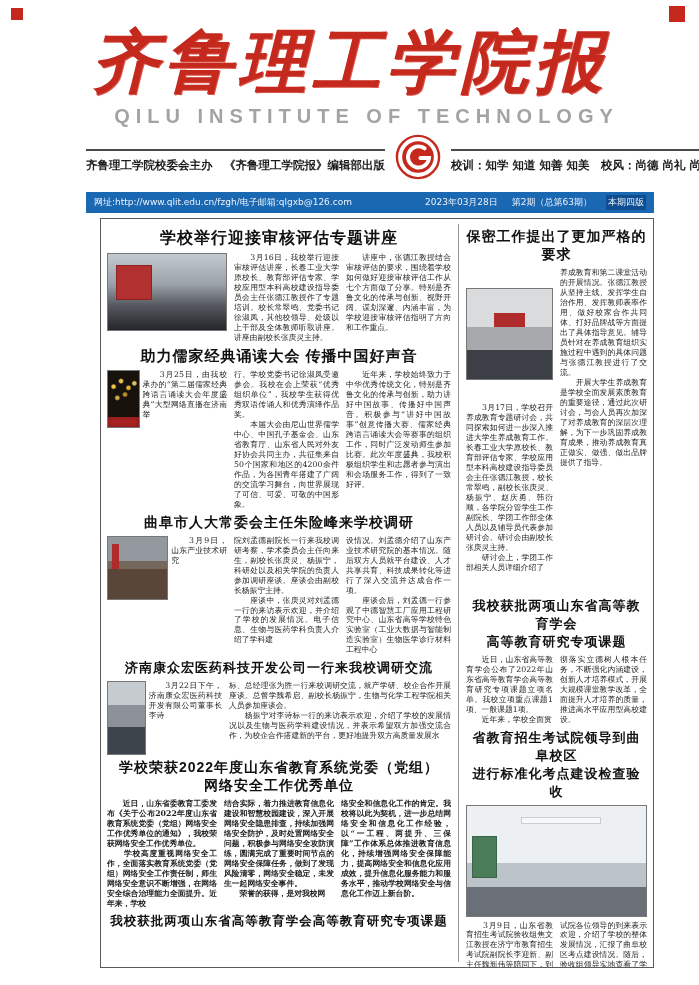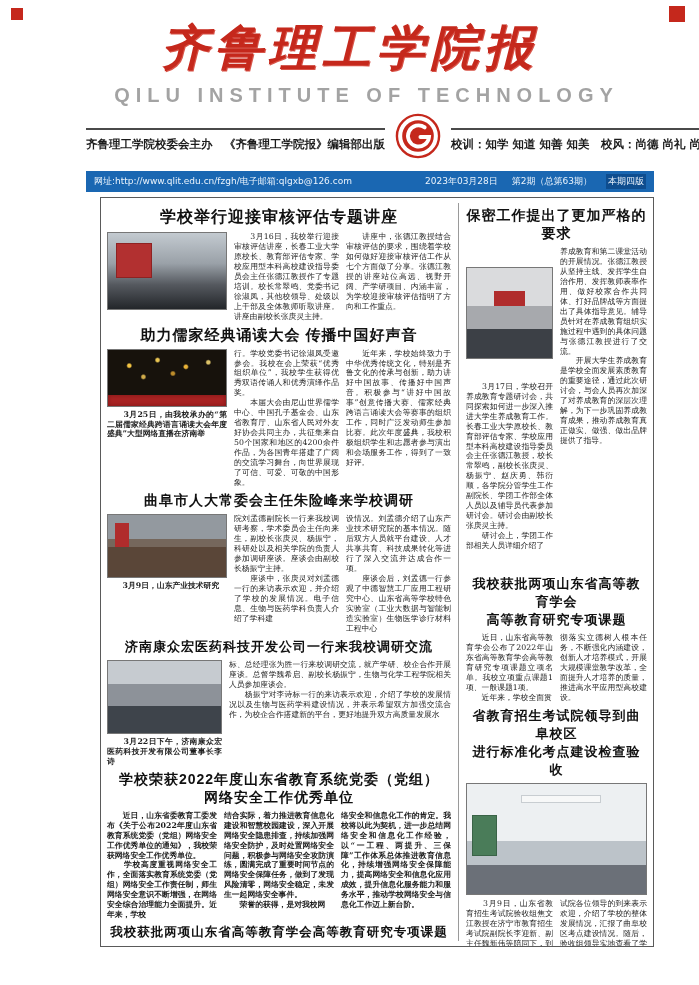--- a/index.html
+++ b/index.html
@@ -9,24 +9,24 @@
     background:#ffffff; overflow:hidden;
     font-family:"DejaVu Sans", sans-serif; color:#1b1b1b;
   }
   .corner-mark { position:absolute; background:#c5281c; }
   .corner-mark.tl { left:11px; top:8px; width:12px; height:12px; }
   .corner-mark.tr { right:14px; top:6px; width:16px; height:16px; }
 
   
   .masthead { padding-top:26px; text-align:center; }
   .paper-title {
-    font-size:48px; line-height:1.08; font-weight:bold; font-style:italic;
+    font-size:68px; line-height:1.08; font-weight:bold; font-style:italic;
     color:#c5281c; letter-spacing:6px; white-space:nowrap;
     text-shadow:1px 1px 0 #d8554a;
-    font-family:Liberation Mono, monospace;
+    font-family:Liberation Serif, serif;
   }
   .paper-subtitle {
     margin-top:6px; font-size:20px; font-weight:bold; color:#a3a3a3;
     letter-spacing:6px; font-family:"Liberation Sans", sans-serif;padding-left:34px;
   }
   .pub-row {
     display:flex; align-items:center;
     margin:10px 45px 0 86px;
   }
   .pub-side { flex:1; border-top:2px solid #4a4a4a; padding-top:7px;
@@ -59,21 +59,21 @@
     white-space:pre-line; letter-spacing:1px; margin:4px 0 4px;
     font-family:"Liberation Sans", sans-serif;
   }
   .t-xl { font-size:16px; } .t-lg { font-size:15px; } .t-md { font-size:14px; }
   .t-sm { font-size:13px; } .t-xs { font-size:12.5px; }
   .a-row { display:flex; gap:7px; }
   .a-col {
     flex:1; font-size:7.8px; line-height:1.28; text-align:justify;
     white-space:pre-wrap; color:#1e1e1e; font-family:"DejaVu Serif", serif;
   }
-  .figure-col { flex:none; display:flex; flex-direction:column; gap:3px;font-weight:bold; }
+  .figure-col { flex:none; display:flex; flex-direction:row; gap:3px; }
   .w120 { width:120px; } .w115 { width:115px; }
   .lead-text {
     font-size:7.8px; line-height:1.28; text-align:justify; white-space:pre-wrap;
     color:#1e1e1e; font-family:"DejaVu Serif", serif;
   }
 
   
   .photo { position:relative; overflow:hidden; width:100%; border:1px solid #777; }
   .photo i { position:absolute; display:block; }
   .ph-a1 { height:78px; background:linear-gradient(180deg,#c3cad0 0%,#9aa1a8 40%,#55595f 68%,#23262a 100%); }
@@ -142,21 +142,21 @@
 
       <div class="article">
         <div class="a-title t-xl">学校举行迎接审核评估专题讲座</div>
         <div class="a-row">
           <div class="figure-col w120">
             <div class="photo ph-a1">
                 <i class="screen-red"></i>
               </div>
           </div>
           <p class="a-col">　　3月16日，我校举行迎接审核评估讲座，长春工业大学原校长、教育部评估专家、学校应用型本科高校建设指导委员会主任张德江教授作了专题培训。校长常翠鸣、党委书记徐淑凤，其他校领导、处级以上干部及全体教师听取讲座。讲座由副校长张庚灵主持。</p>
-          <p class="a-col">　　讲座中，张德江教授结合审核评估的要求，围绕着学校如何做好迎接审核评估工作从七个方面做了分享。张德江教授的讲座站位高远、视野开阔、产学研项目、内涵丰富，为学校迎接审核评估指明了方向和工作重点。</p>
+          <p class="a-col">　　讲座中，张德江教授结合审核评估的要求，围绕着学校如何做好迎接审核评估工作从七个方面做了分享。特别是齐鲁文化的传承与创新、视野开阔、谋划深邃、内涵丰富，为学校迎接审核评估指明了方向和工作重点。</p>
         </div>
       </div>
 
       <div class="article">
         <div class="a-title t-lg">助力儒家经典诵读大会 传播中国好声音</div>
         <div class="a-row">
           <div class="figure-col w120">
             <div class="photo ph-a2">
                 <i class="banner-red-bottom"></i>
               </div>

